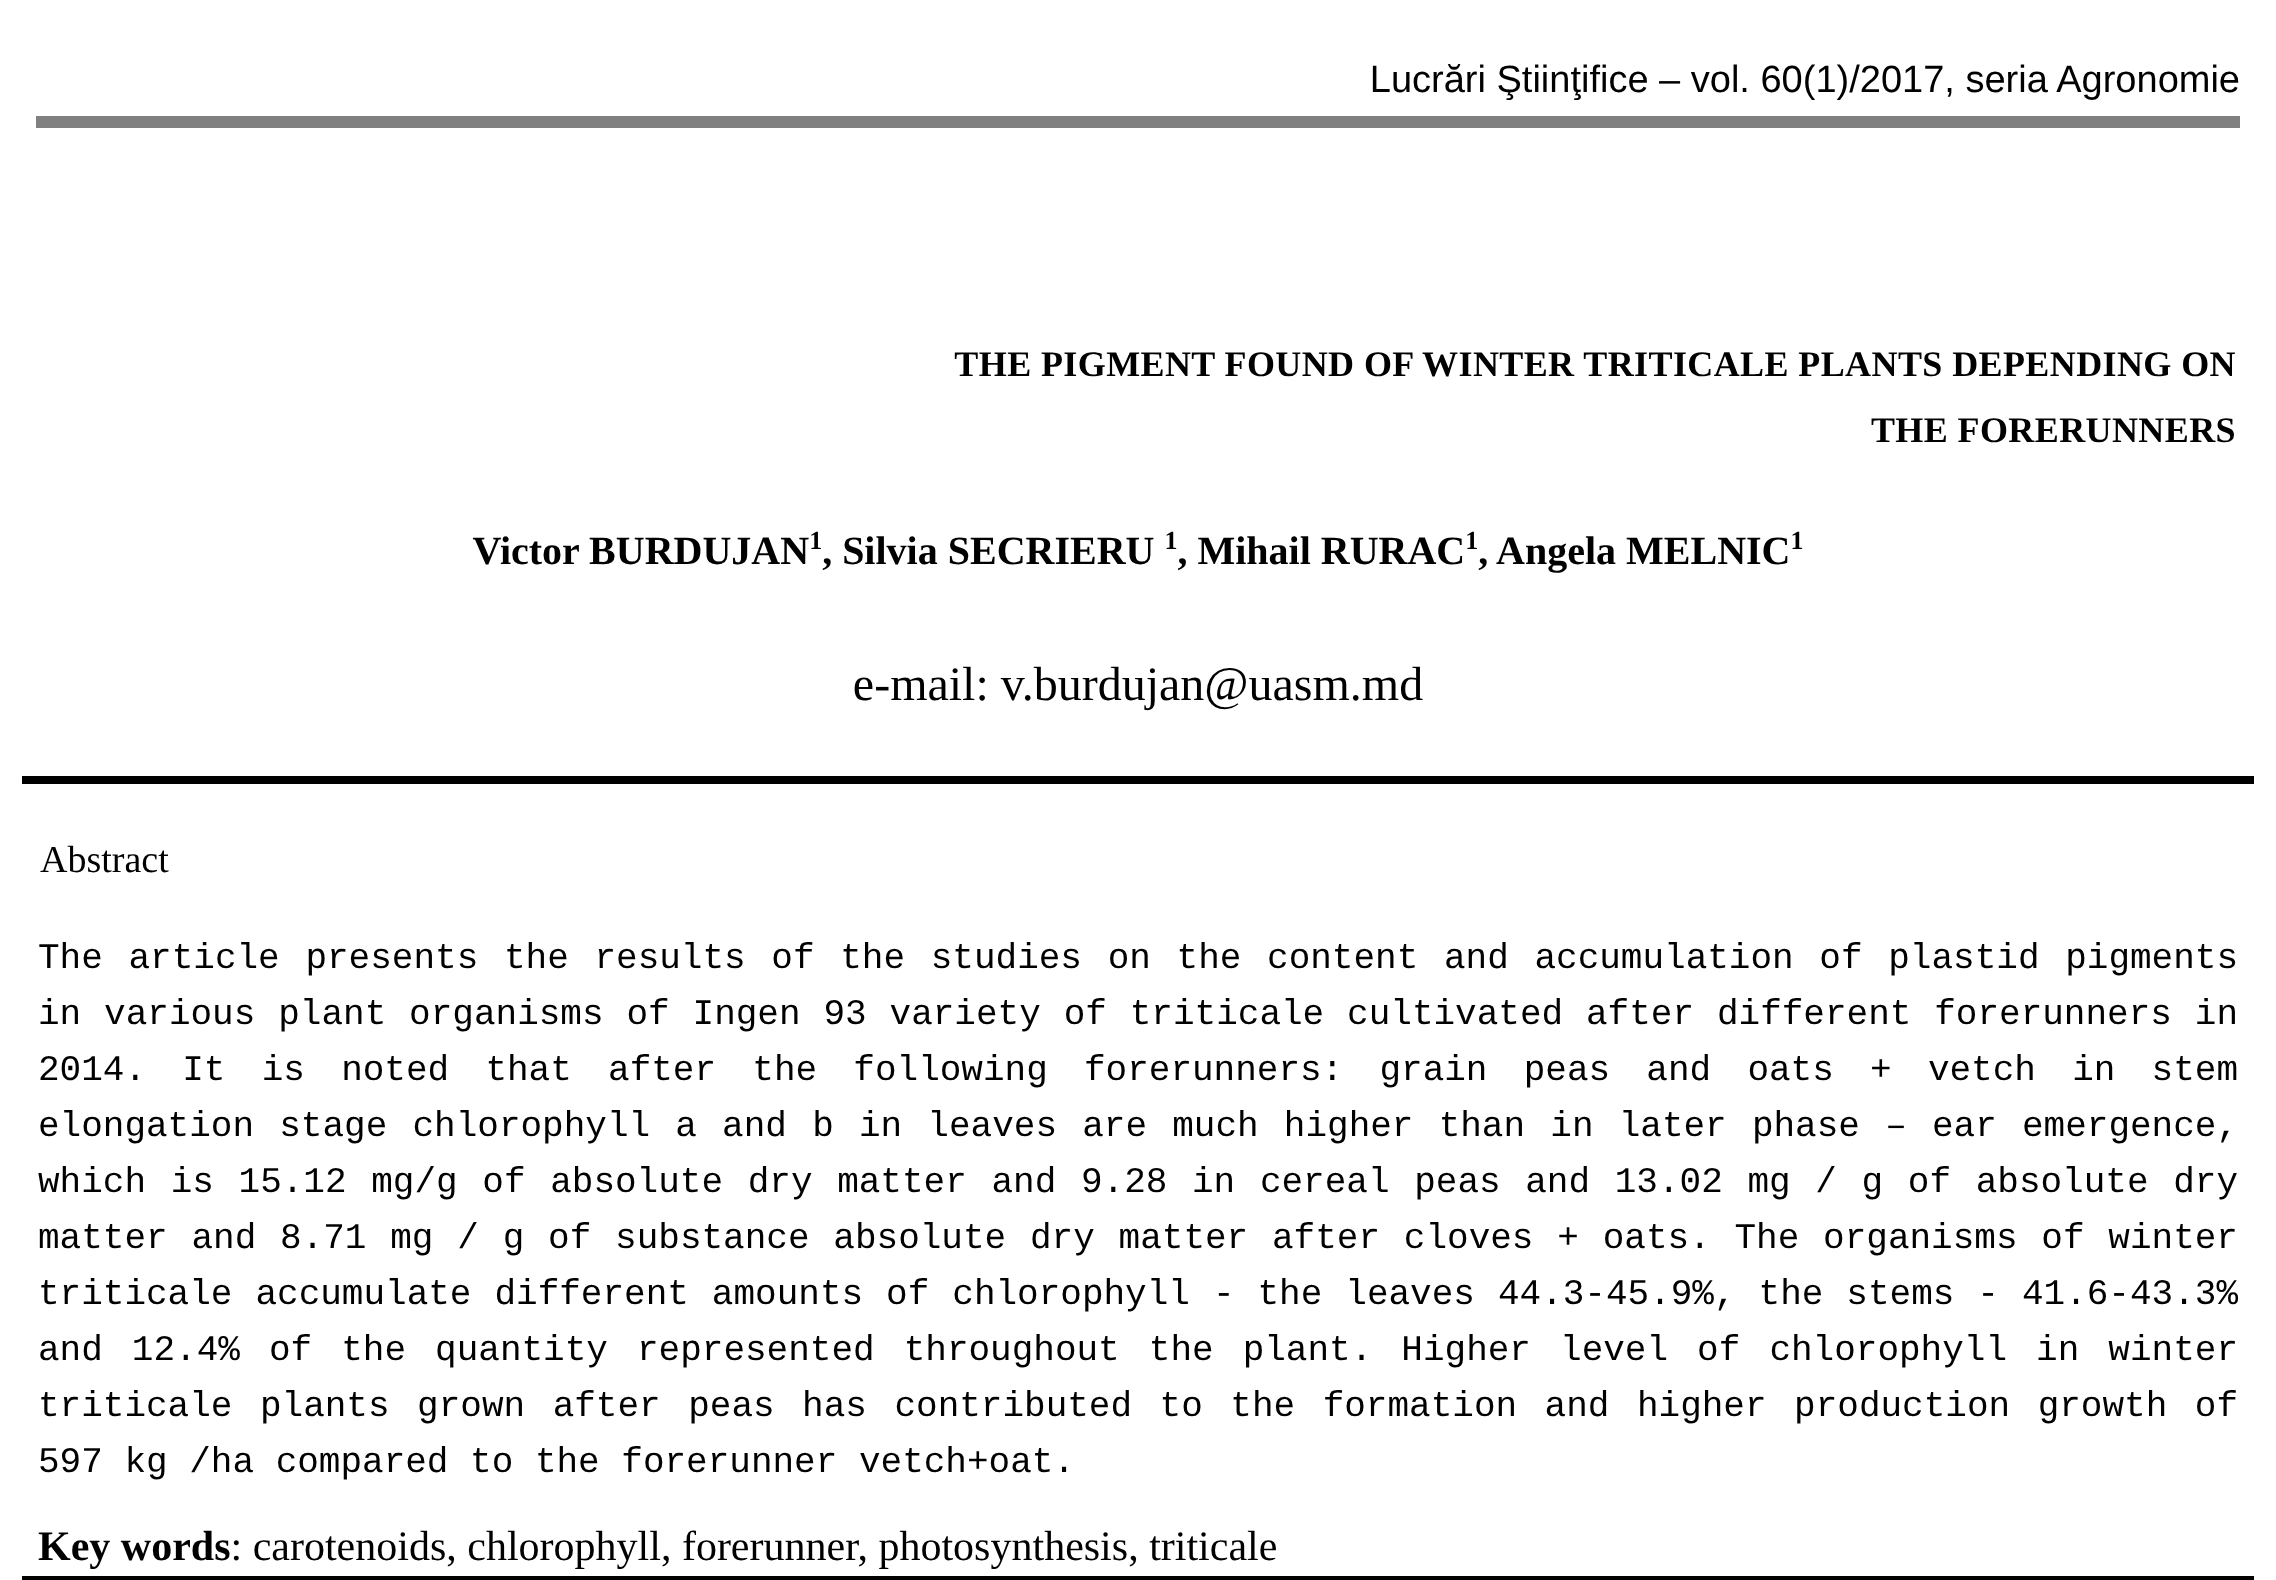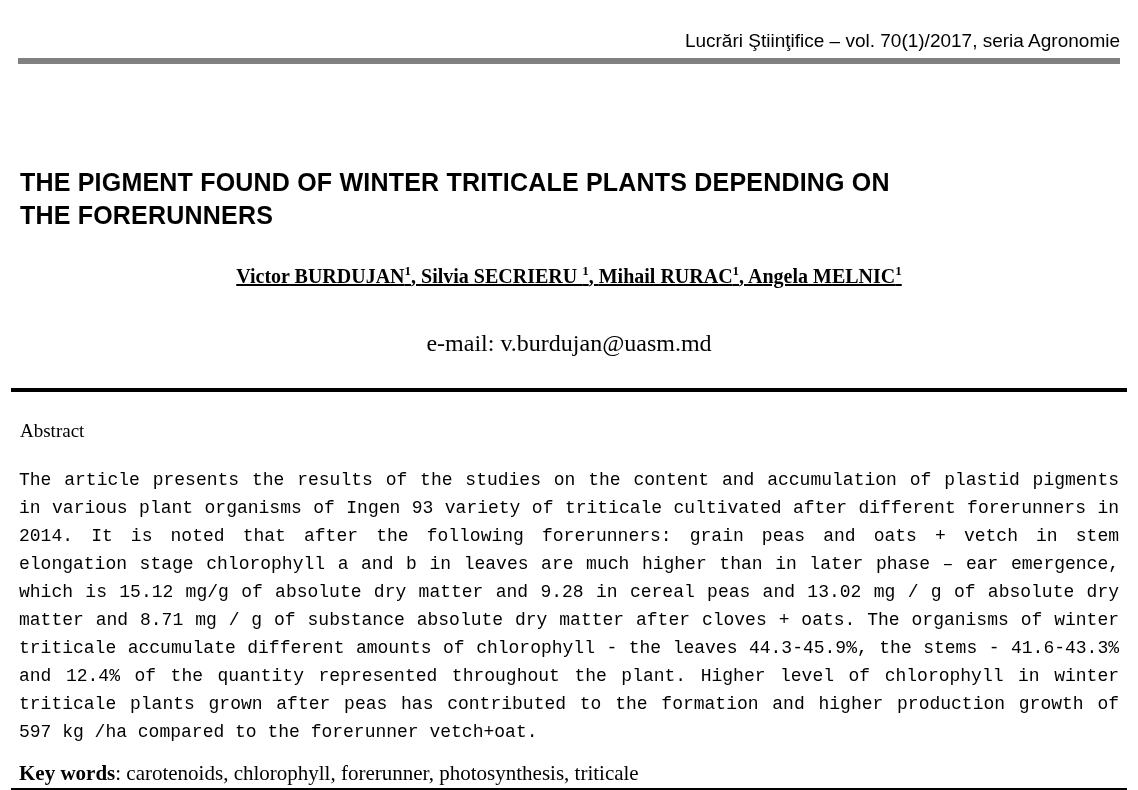--- a/index.html
+++ b/index.html
@@ -24,35 +24,34 @@
     line-height: 22px;
     color: #000000;
   }
   .top-rule {
     height: 6px;
     background: #808080;
     margin: 6px 18px 0 18px;
   }
   .paper-title {
     margin: 102px 20px 0 20px;
-    text-align: left;
-    font-family: Liberation Sans, sans-serif;
+    text-align: right;
+    font-family: Liberation Serif, serif;
     font-weight: bold;
-    font-size: 25px;
+    font-size: 18px;
     line-height: 33px;
     letter-spacing: 0.2px;
   }
   .authors-line {
     margin: 32px 20px 0 20px;
     text-align: center;
     font-family: "Liberation Serif", serif;
     font-weight: bold;
     font-size: 20px;
     line-height: 24px;
-    text-decoration: underline;
   }
   .authors-line sup {
     font-size: 13px;
     line-height: 0;
   }
   .email-line {
     margin: 44px 20px 0 20px;
     text-align: center;
     font-family: "Liberation Serif", serif;
     font-size: 24px;
@@ -91,21 +90,21 @@
     top: 758px;
     height: 5px;
     background: #000000;
   }
 </style>
 </head>
 <body>
 
 <div class="page">
 
-  <div class="journal-header">Lucrări Ştiinţifice – vol. 70(1)/2017, seria Agronomie</div>
+  <div class="journal-header">Lucrări Ştiinţifice – vol. 60(1)/2017, seria Agronomie</div>
 
   <div class="top-rule"></div>
 
   <h1 class="paper-title">
     <div>THE PIGMENT FOUND OF WINTER TRITICALE PLANTS DEPENDING ON</div>
     <div>THE FORERUNNERS</div>
   </h1>
 
   <div class="authors-line">
     <span><span>Victor BURDUJAN</span><sup>1</sup><span>, </span></span><span><span>Silvia SECRIERU </span><sup>1</sup><span>, </span></span><span><span>Mihail RURAC</span><sup>1</sup><span>, </span></span><span><span>Angela MELNIC</span><sup>1</sup><span></span></span>

